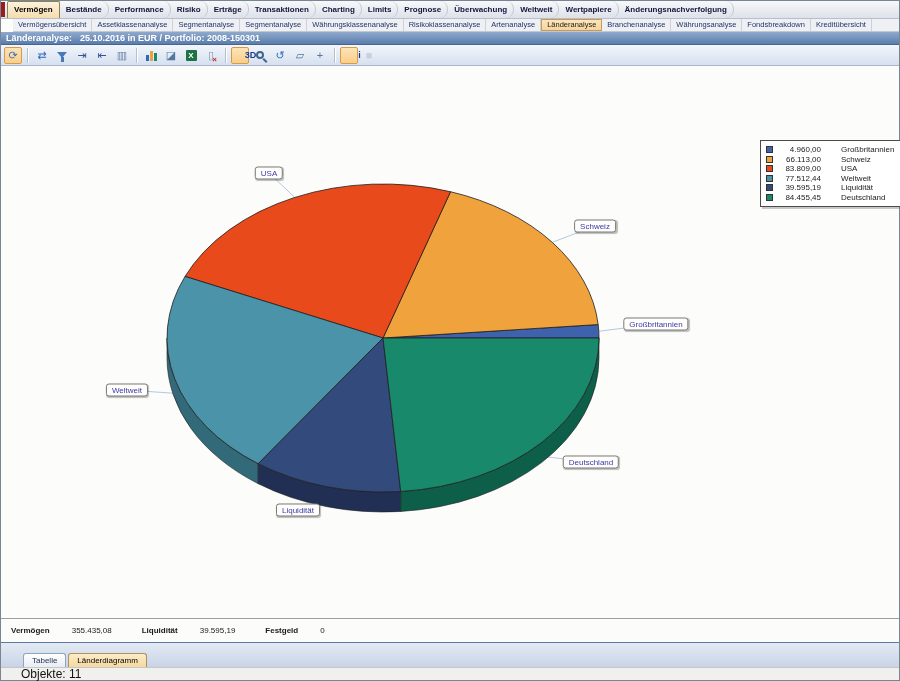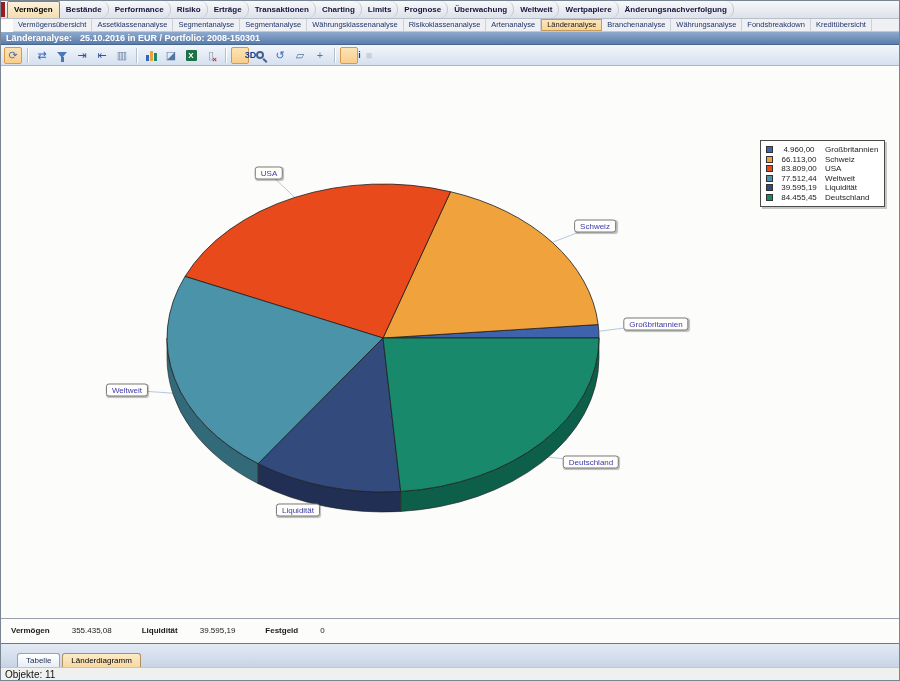--- a/index.html
+++ b/index.html
@@ -57,40 +57,40 @@
   
   #chart-panel { position:relative; height:560px; background:#fcfcfa; }
   #pie-svg { position:absolute; left:0; top:0; }
   .slice-label { position:absolute; transform:translate(-50%,-50%); background:#fffefb;
     border:1px solid #7a7a7a; border-radius:3px; box-shadow:1px 1px 1px rgba(0,0,0,.25);
     color:#3939ac; font-size:8px; padding:1px 5px; white-space:nowrap; z-index:3; }
   #chart-legend { position:absolute; background:#fff; border:1px solid #4a4a4a;
     box-shadow:2px 2px 0 rgba(100,100,100,.35); padding:4px 6px 4px 5px; z-index:3; }
   .legend-row { display:flex; align-items:center; height:9.5px; font-size:8px; color:#222; }
   .legend-swatch { width:7px; height:7px; border:1px solid #333; margin-right:4px; flex:none; }
-  .legend-value { width:44px; text-align:center; margin-right:4px; }
+  .legend-value { width:44px; text-align:right; margin-right:20px; }
 
   
   #summary-bar { height:25px; border-top:1px solid #9aa0aa; background:#fcfcfa;
     display:flex; align-items:center; padding-left:10px; font-size:8px; color:#1a1a1a; }
   .sum-label { font-weight:bold; margin-right:22px; }
   .sum-value { margin-right:30px; }
 
   
   #bottom-tabstrip { height:25px; background:linear-gradient(#e3eaf4,#c8d4e6);
-    border-top:1px solid #5a7aa2; display:flex; align-items:flex-end; padding-left:16px; gap:2px; }
+    border-top:1px solid #5a7aa2; display:flex; align-items:flex-end; padding-left:22px; gap:2px; }
   .bottom-tab { font-size:8px; color:#1c2c50; padding:2px 8px; border:1px solid #93a3ba;
     border-bottom:none; border-radius:3px 3px 0 0; background:linear-gradient(#ffffff,#e8edf4);
     cursor:default; }
   .bottom-tab.active { background:linear-gradient(#fcecc8,#f6d8a2); border-color:#b09060;
     color:#000; }
 
   
   #status-bar { height:13px; background:#f0f0ee; border-top:1px solid #c6c6c2;
-    display:flex; align-items:center; padding-left:4px; font-size:10px; color:#111; }
+    display:flex; align-items:center; padding-left:20px; font-size:12px; color:#111; }
 </style>
 </head>
 <body>
 
 <div id="window">
 
   <div id="menu-row-1">
     <div id="menu-accent"></div>
   <div class="menu-tab active">Vermögen</div>
       <div class="menu-tab">Bestände</div>

